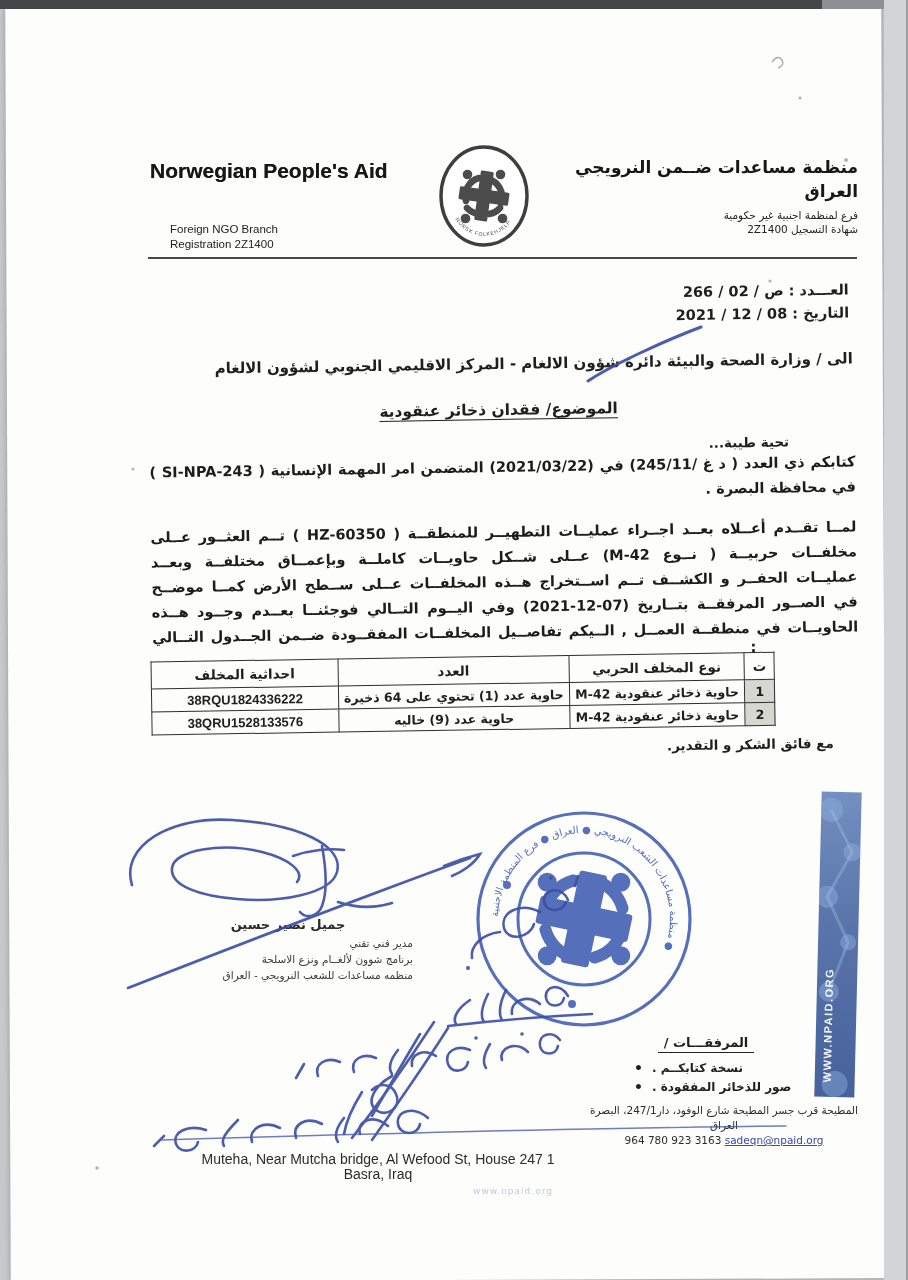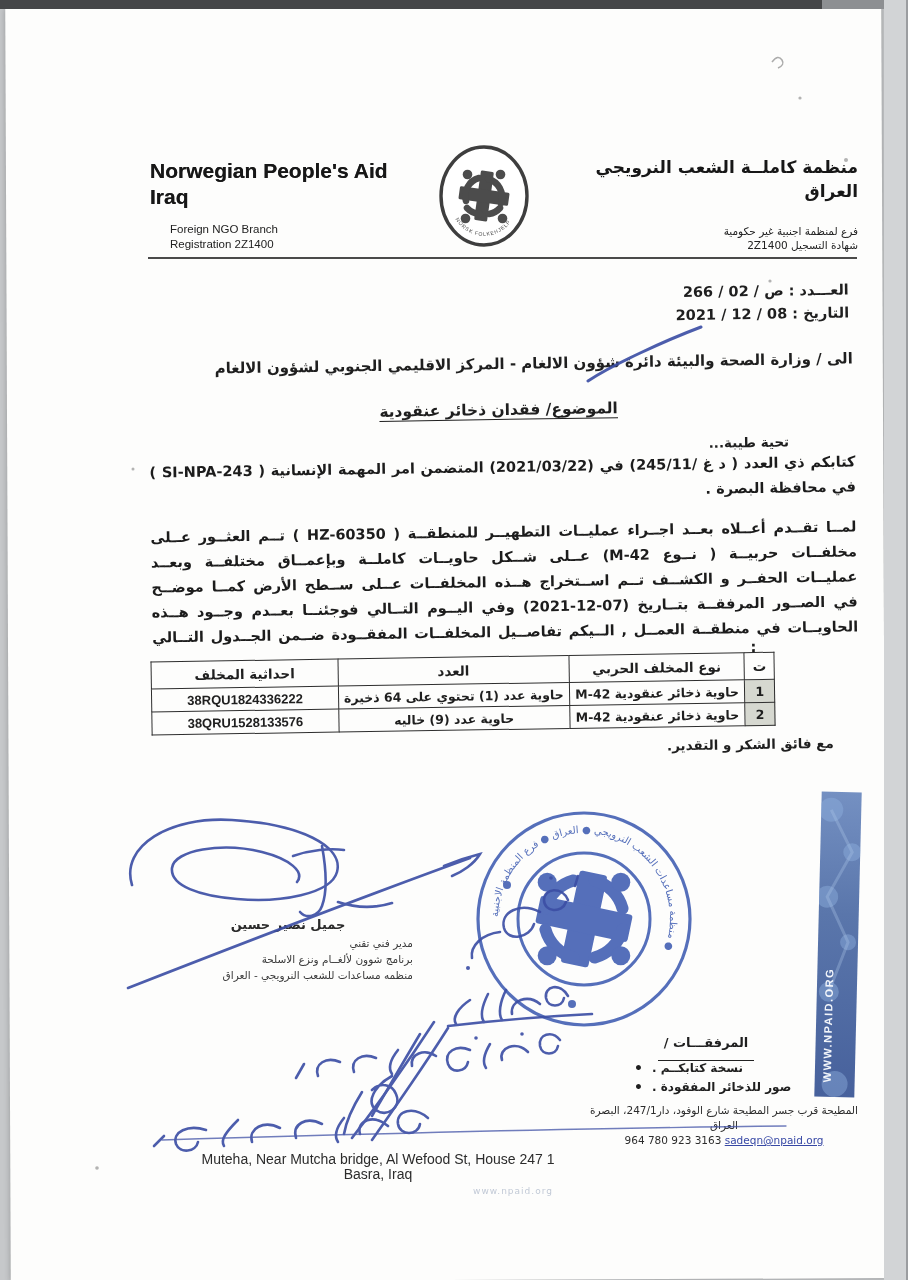--- a/index.html
+++ b/index.html
@@ -35,21 +35,21 @@
   #mtable td{height:20px;font-weight:bold;text-align:center;}
   .idx-cell{background:#d6d8d0;}
   .coord{font-family:"Liberation Sans",sans-serif;font-weight:600;font-size:13px;direction:ltr;}
   .closing{font-weight:bold;font-size:13.5px;direction:rtl;}
   
   .sigblock{width:250px;text-align:center;color:#3a3a3a;direction:rtl;}
   .sig-name{font-weight:bold;font-size:13px;color:#2b2b2b;line-height:20px;}
   .sig-sub{font-size:10.5px;line-height:16px;text-align:right;}
   
   .attach-title{font-weight:bold;font-size:13px;direction:rtl;border-bottom:1.6px solid #222;
-                padding-bottom:10px;text-align:center;}
+                padding-bottom:2px;text-align:center;}
   .attach-item{display:flex;align-items:center;gap:9px;font-weight:bold;font-size:12px;}
   .attach-item .dot{font-size:14px;line-height:10px;}
   .attach-item .txt{direction:rtl;}
   
   #banner{left:818px;top:792px;width:40px;height:305px;transform:rotate(1.4deg);overflow:hidden;
           background:linear-gradient(180deg,#7490c2 0%,#5a76ab 40%,#47619c 100%);}
   #banner-text{position:absolute;left:6px;bottom:14px;writing-mode:vertical-rl;transform:rotate(180deg);
           color:#f2f5fa;font-family:"Liberation Sans",sans-serif;font-weight:bold;font-size:11px;
           letter-spacing:1.5px;}
   
@@ -64,21 +64,20 @@
 <body>
 
 <div id="canvas">
   <div id="paper" class="abs"></div>
   <div id="topbar" class="abs"></div>
   <div id="topbar-cap" class="abs"></div>
   <div id="rightedge" class="abs"></div>
 
   <div class="abs en-org" style="left:150px;top:158px;">
     <div>Norwegian People's Aid</div>
-    <div>Iraq</div>
   </div>
   <div class="abs en-branch" style="left:150px;top:222px;margin-left:20px;">
     <div>Foreign NGO Branch</div>
     <div>Registration 2Z1400</div>
   </div>
 
   <div class="abs" style="left:432px;top:140px;">
     <svg width="104" height="112" viewBox="0 0 104 112">
       <ellipse cx="52" cy="56" rx="43" ry="49" fill="#ffffff" stroke="#3e3e3e" stroke-width="3.4"></ellipse>
       <g fill="#4c4c4c" stroke="#4c4c4c">
@@ -98,24 +97,24 @@
       <defs>
           <path id="logo-cap-path" d="M 20 72 A 34 36 0 0 0 84 72"></path>
         </defs>
       <text font-family="Liberation Sans, sans-serif" font-size="5.2" letter-spacing=".8" fill="#4a4a4a">
         <textPath href="#logo-cap-path" startOffset="8">NORSK FOLKEHJELP</textPath>
       </text>
     </svg>
   </div>
 
   <div class="abs ar-org" style="left:560px;top:155px;width:298px;" dir="rtl">
-    <div>منظمة كاملــة الشعب النرويجي</div>
+    <div>منظمة مساعدات ضــمن النرويجي</div>
     <div>العراق</div>
   </div>
-  <div class="abs ar-branch" style="left:640px;top:224px;width:218px;" dir="rtl">
+  <div class="abs ar-branch" style="left:640px;top:208px;width:218px;" dir="rtl">
     <div>فرع لمنظمة اجنبية غير حكومية</div>
     <div>شهادة التسجيل 2Z1400</div>
   </div>
   <div id="rule" class="abs"></div>
 
   <div class="abs tilt" style="left:0;top:0;width:908px;height:1280px;">
 
     <div class="abs refline" style="left:560px;top:284px;width:292px;">العـــدد : ص / 02 /  266</div>
     <div class="abs refline" style="left:560px;top:307px;width:292px;">التاريخ : 08 / 12 / 2021</div>
 

